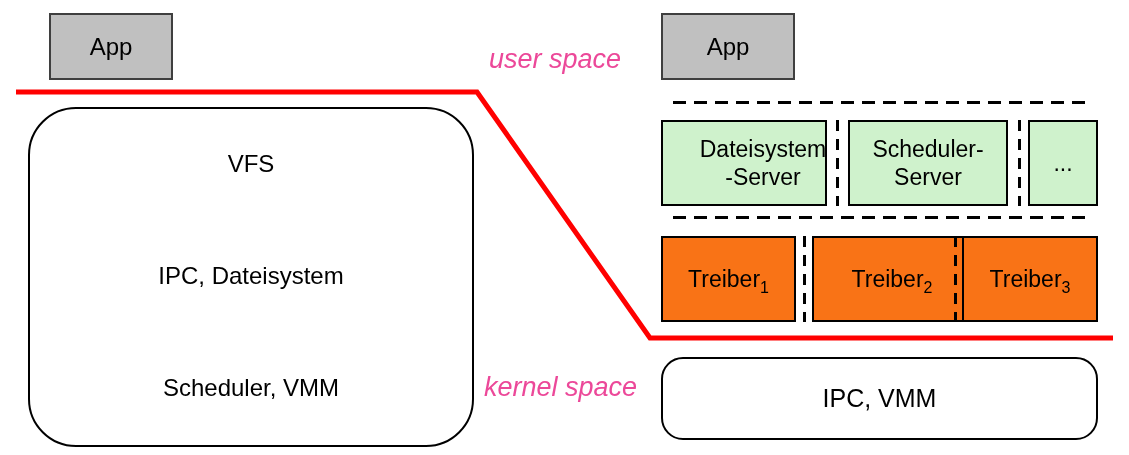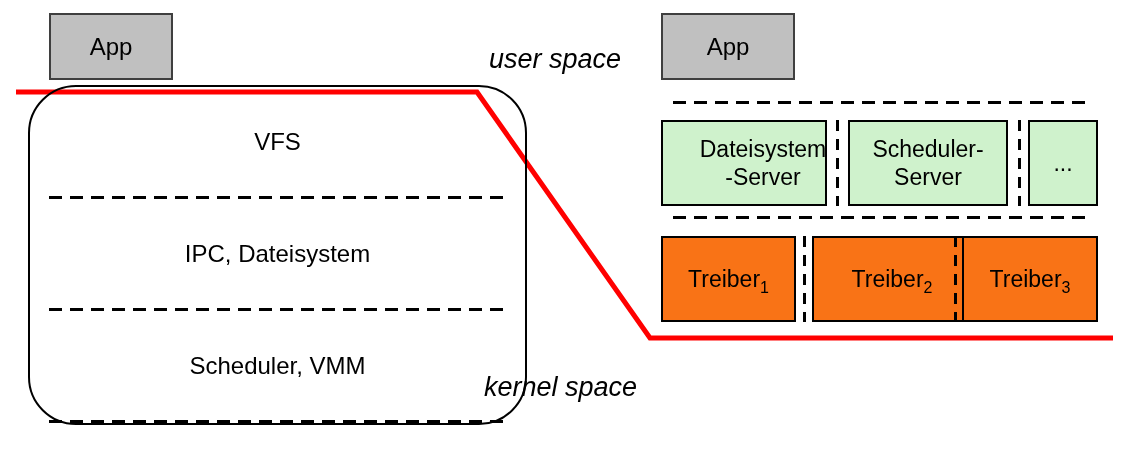--- a/index.html
+++ b/index.html
@@ -15,37 +15,37 @@
     display:flex;flex-direction:column;
   }
   .mono-row{flex:1;display:flex;align-items:center;justify-content:center;font-size:24px;}
   .dash-h{height:3px;background:repeating-linear-gradient(to right,#000 0 13px,transparent 13px 21px);}
   .mono-sep{margin:0 16px 0 19px;flex:0 0 3px;}
   .dash-v{width:3px;background:repeating-linear-gradient(to bottom,#000 0 11px,transparent 11px 19px);}
   .server-box{background:#CFF2CC;border:2px solid #000;font-size:23px;line-height:28px;}
   .driver-box{background:#f97316;border:2px solid #000;font-size:23px;}
   .driver-box sub{font-size:16px;line-height:0;}
   .kernel-rect{border:2.5px solid #000;border-radius:22px;font-size:25px;background:#fff;}
-  .space-label{font-size:27px;font-style:italic;color:#000000;white-space:nowrap;}
+  .space-label{font-size:27px;font-style:italic;color:#ec4899;white-space:nowrap;}
   svg{display:block;}
 </style>
 </head>
 <body>
 
 <div id="canvas">
 
   <svg class="abs" style="left:0;top:0;" width="1129" height="455" viewBox="0 0 1129 455">
     <polyline points="16,92 477,92 650,338 1113,338" fill="none" stroke="#FF0000" stroke-width="5" stroke-linejoin="miter"></polyline>
   </svg>
 
   <div class="abs box app-box" style="left:49px;top:13px;width:124px;height:67px;">
     <span>App</span>
   </div>
 
-  <div class="abs mono-rect" style="left:28px;top:85px;width:499px;height:340px;">
+  <div class="abs mono-rect" style="left:28px;top:107px;width:446px;height:340px;align-items:center;">
     <div class="mono-row">
       <span>VFS</span>
     </div>
     <div class="dash-h mono-sep"></div>
     <div class="mono-row">
       <span>IPC, Dateisystem</span>
     </div>
     <div class="dash-h mono-sep"></div>
     <div class="mono-row">
       <span>Scheduler, VMM</span>
@@ -87,14 +87,17 @@
   </div>
   <div class="abs dash-v" style="left:803px;top:236px;height:86px;"></div>
   <div class="abs box driver-box" style="left:812px;top:236px;width:160px;height:86px;">
     <span><span>Treiber</span><sub>2</sub></span>
   </div>
   <div class="abs dash-v" style="left:954px;top:236px;height:86px;"></div>
   <div class="abs box driver-box" style="left:962px;top:236px;width:136px;height:86px;">
     <span><span>Treiber</span><sub>3</sub></span>
   </div>
 
+  <div class="abs box kernel-rect" style="left:661px;top:357px;width:437px;height:83px;">
+    <span>IPC, VMM</span>
+  </div>
 
 </div>
 
 </body></html>

